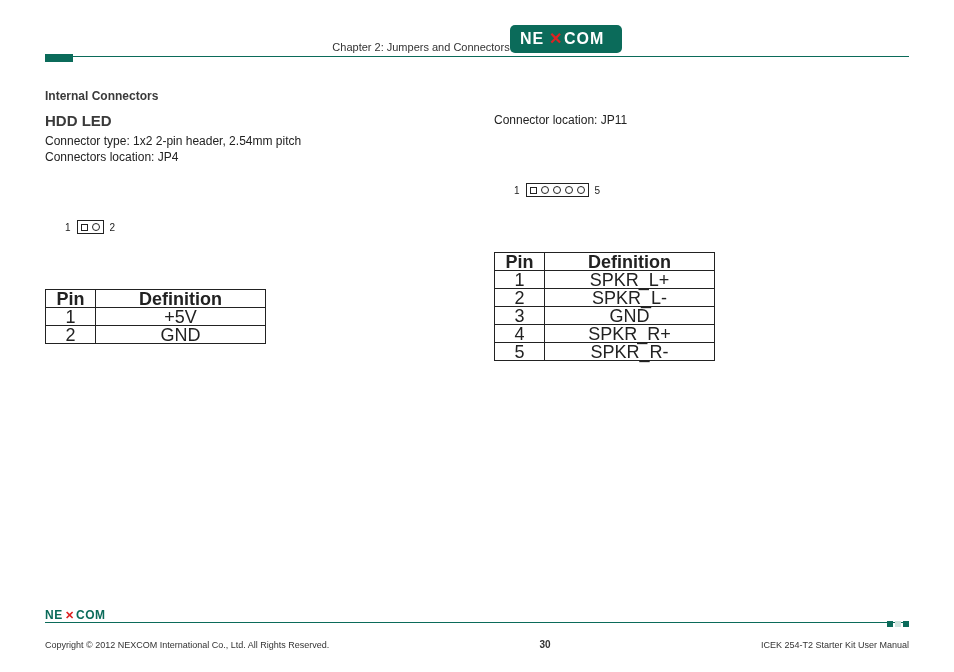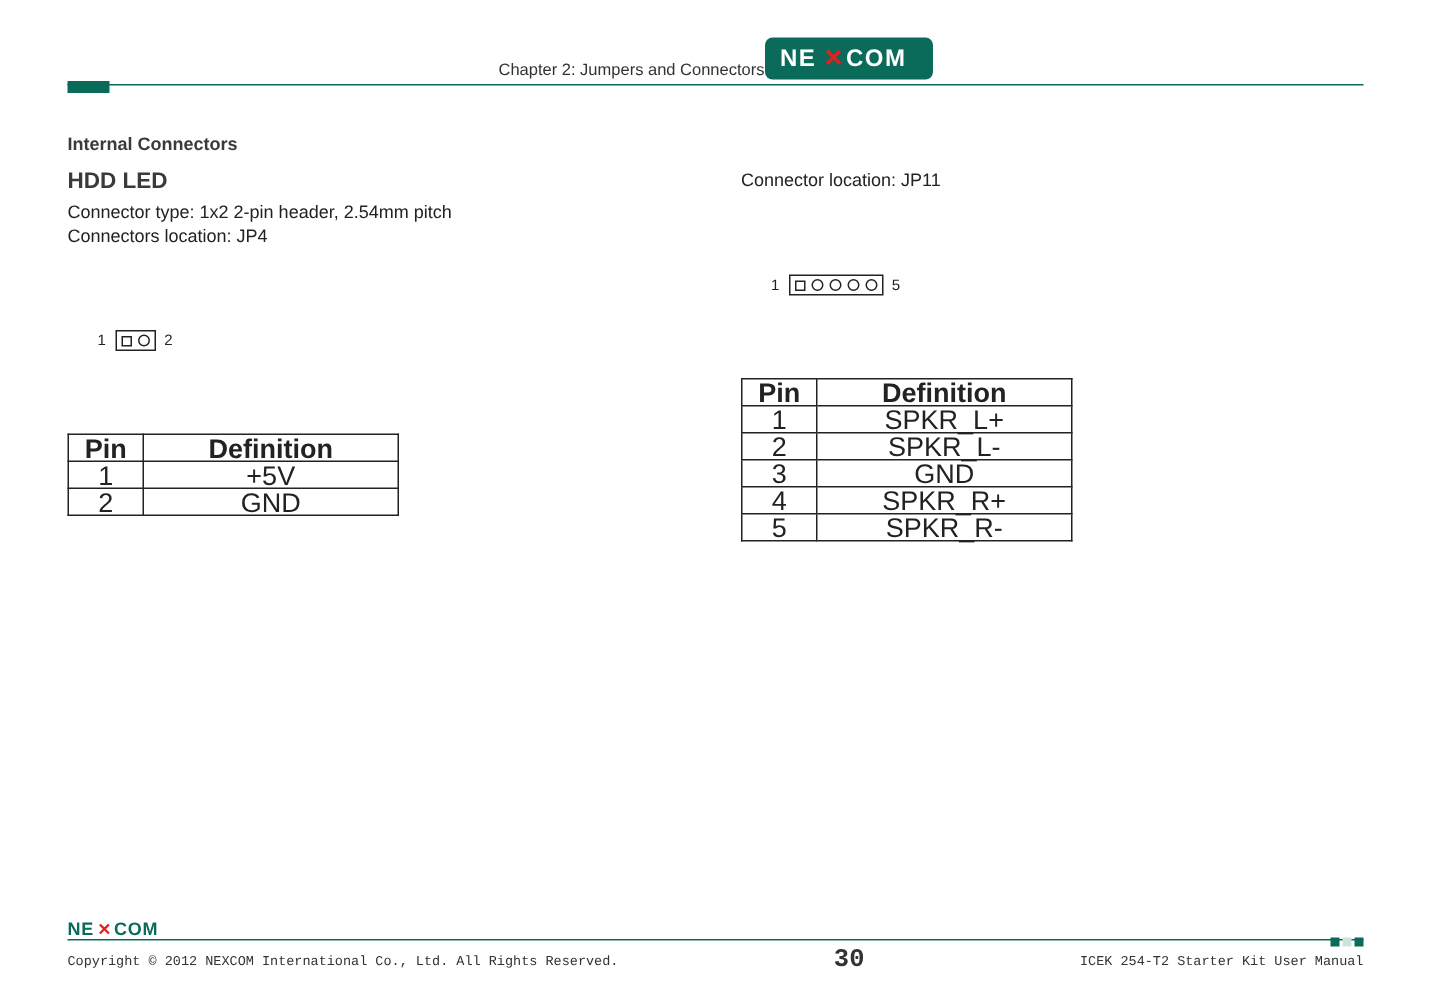--- a/index.html
+++ b/index.html
@@ -155,24 +155,23 @@
     position:absolute;
     left:0; bottom:1px;
     display:flex; align-items:center;
   }
   .footer-row {
     display:flex;
     justify-content: space-between;
     align-items: center;
     font-size: 9px;
     color:#333;
-    margin-top:4px;
-    font-family:Liberation Mono, monospace;
-  }
-  .page-num { font-weight:700; font-size:17px; }
+    margin-top:16px;
+  }
+  .page-num { font-weight:700; font-size:10px; }
 </style>
 </head>
 <body>
 
 <div class="page">
   <div class="top-row">
     <div class="chapter">Chapter 2: Jumpers and Connectors</div>
     <div class="logo-top">
       <svg width="92" height="20" viewBox="0 0 92 20">
         <text x="0" y="15" fill="#fff" font-family="Arial" font-weight="800" font-size="16" letter-spacing="1">NE</text>

